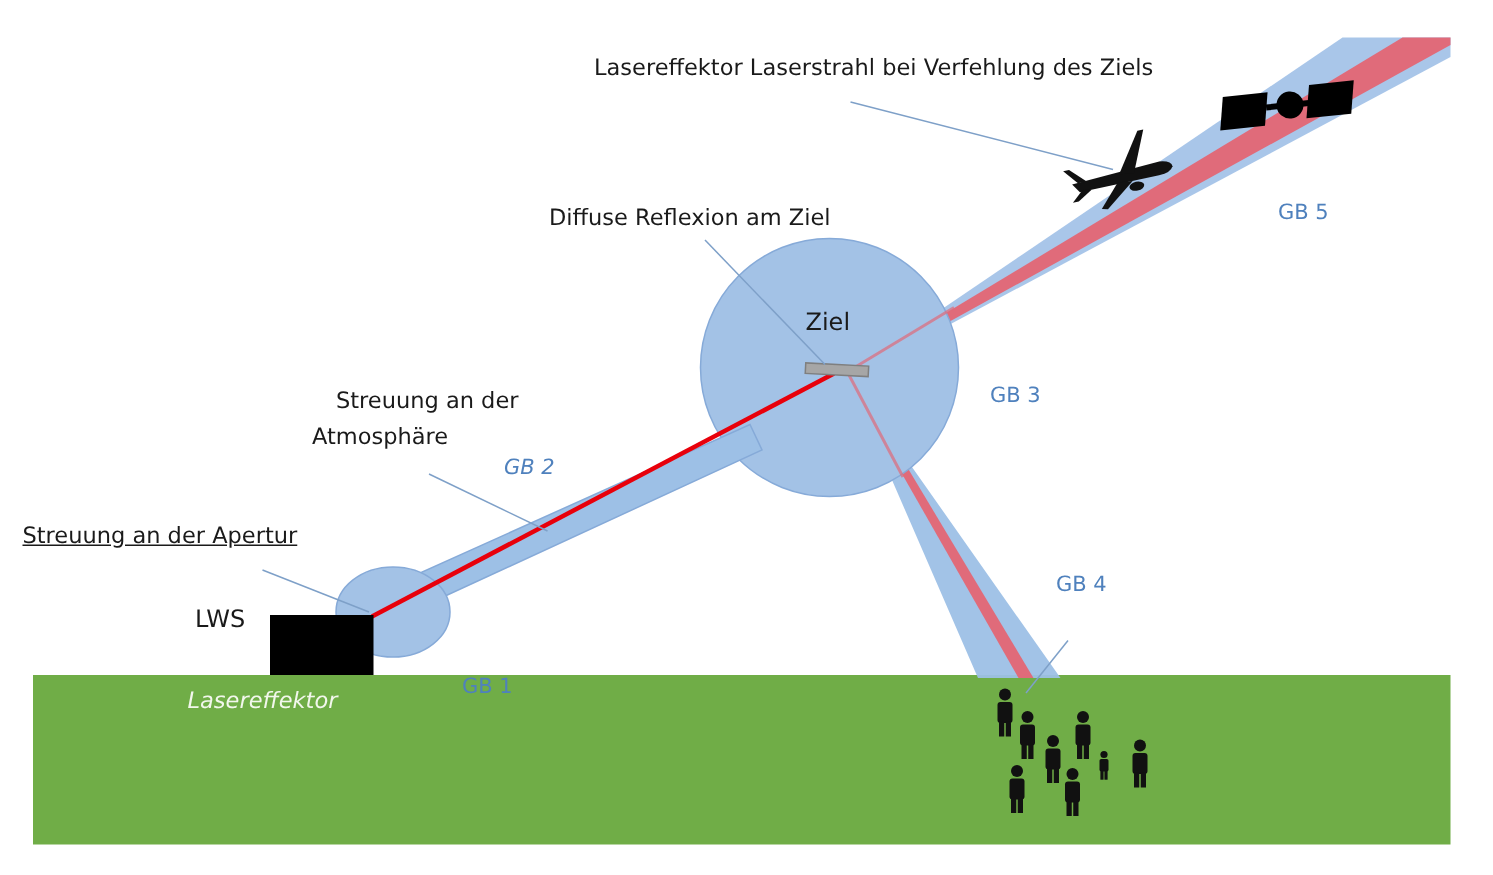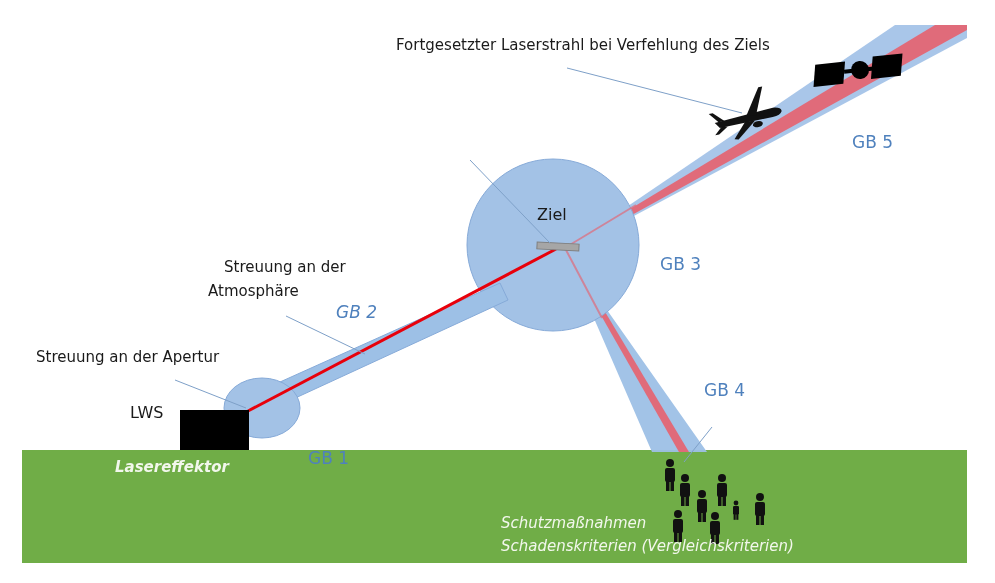--- a/index.html
+++ b/index.html
@@ -1,22 +1,22 @@
 <!DOCTYPE html>
 <html><head>
   <meta charset="utf-8">
   <style>
     html, body { margin: 0; padding: 0; background: #ffffff; }
     body { width: 995px; height: 583px; overflow: hidden; position: relative; font-family: "DejaVu Sans", "Liberation Sans", sans-serif; }
     #stage { position: absolute; left: 0; top: 0; width: 995px; height: 583px; }
     svg { position: absolute; left: 0; top: 0; }
     .lbl { position: absolute; white-space: nowrap; color: #1a1a1a; font-family: "DejaVu Sans", sans-serif; font-size: 15px; line-height: 19px; }
-    .gb { position: absolute; white-space: nowrap; color: #4f81bd; font-family: "DejaVu Sans", sans-serif; font-size: 17px; line-height: 20px; }
+    .gb { position: absolute; white-space: nowrap; color: #4f81bd; font-family: "DejaVu Sans", sans-serif; font-size: 14px; line-height: 20px; }
     .ground-text { position: absolute; white-space: nowrap; color: #f2f7ec; font-family: "DejaVu Sans", sans-serif; font-style: italic; font-size: 15px; line-height: 21px; }
-    .bold { font-weight: bold; }
+    .bold { font-weight: normal; margin-left: 10px; }
   </style>
 </head>
 <body>
 
 <div id="stage">
 
   <svg width="995" height="583" viewBox="0 0 995 583">
 
     <rect x="22" y="450" width="945" height="113" fill="#70ad47"></rect>
 
@@ -110,29 +110,28 @@
         </g>
       <g transform="translate(715,516)">
           <circle cx="0" cy="0" r="4"></circle>
           <rect x="-5" y="5" width="10" height="14" rx="2"></rect>
           <rect x="-4" y="18" width="3.5" height="10"></rect>
           <rect x="0.5" y="18" width="3.5" height="10"></rect>
         </g>
     </g>
   </svg>
 
-  <div class="lbl" style="left:396px; top:36px;">Fortgesetzter Laserstrahl bei Verfehlung des Ziels</div>
+  <div class="lbl" style="left:396px; top:36px;">Lasereffektor Laserstrahl bei Verfehlung des Ziels</div>
+  <div class="lbl" style="left:366px; top:136px;">Diffuse Reflexion am Ziel</div>
   <div class="lbl" style="left:502px; top:205px; font-size:16px;margin-left:35px;">Ziel</div>
   <div class="lbl" style="left:224px; top:258px;">Streuung an der</div>
   <div class="lbl" style="left:208px; top:282px;">Atmosphäre</div>
-  <div class="lbl" style="left:36px; top:348px;">Streuung an der Apertur</div>
+  <div class="lbl" style="left:15px; top:348px;text-decoration:underline;">Streuung an der Apertur</div>
   <div class="lbl" style="left:130px; top:403px; font-size:16px;">LWS</div>
 
   <div class="gb" style="left:308px; top:420px;margin-top:28px;">GB 1</div>
   <div class="gb" style="left:336px; top:302px;font-style:italic;">GB 2</div>
   <div class="gb" style="left:660px; top:254px;">GB 3</div>
   <div class="gb" style="left:680px; top:380px;margin-left:24px;">GB 4</div>
   <div class="gb" style="left:852px; top:132px;">GB 5</div>
 
   <div class="ground-text bold" style="left:115px; top:457px;">Lasereffektor</div>
-  <div class="ground-text" style="left:501px; top:513px;">Schutzmaßnahmen</div>
-  <div class="ground-text" style="left:501px; top:536px;">Schadenskriterien (Vergleichskriterien)</div>
 </div>
 
 </body></html>

